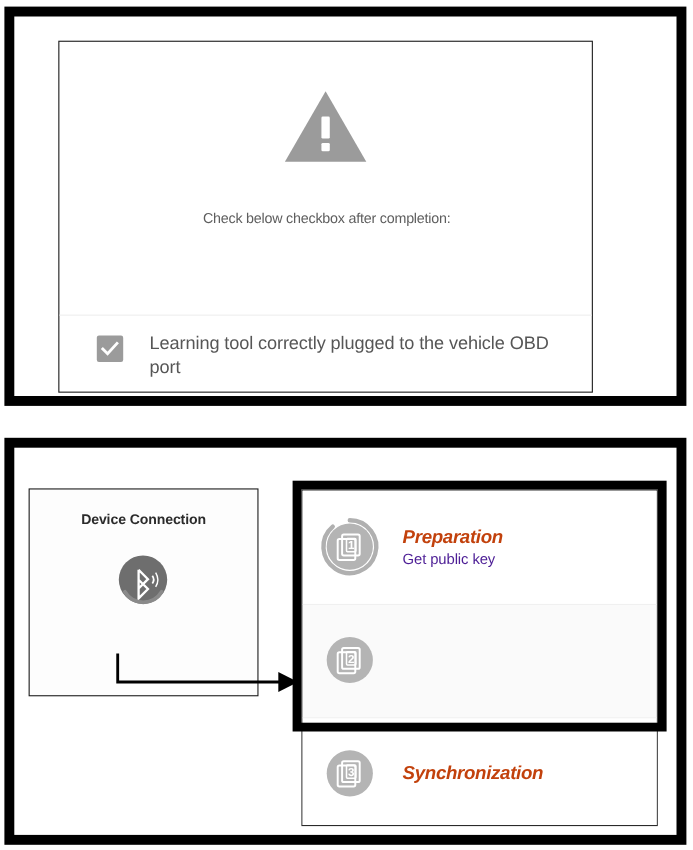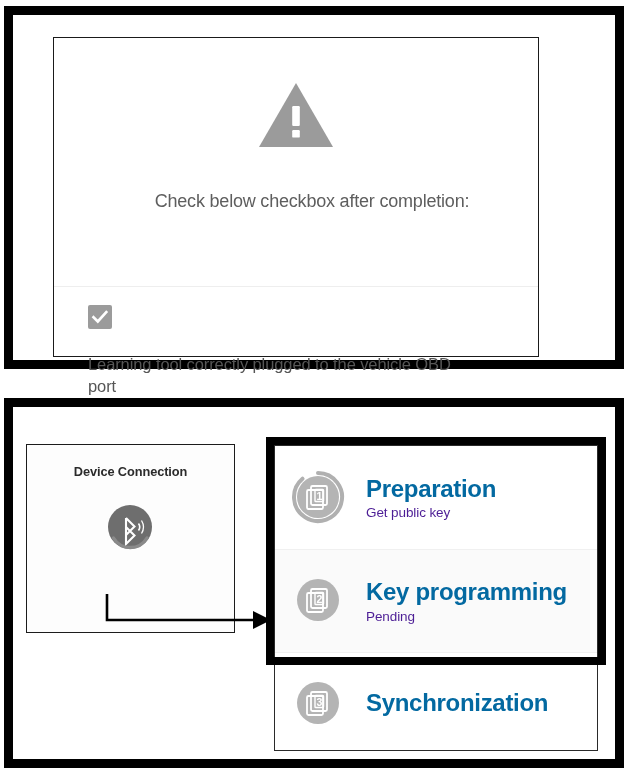--- a/index.html
+++ b/index.html
@@ -48,25 +48,25 @@
     display: flex;
     justify-content: center;
   }
 
   .warn-tri {
     display: block;
   }
 
   .dialog-headline {
     position: absolute;
-    left: 16px;
+    left: 1px;
     top: 153px;
     width: 100%;
     text-align: center;
-    font-size: 18px;
+    font-size: 13px;
     color: #5e5e5e;
     letter-spacing: -0.2px;
     white-space: nowrap;
   }
 
   .dialog-divider {
     position: absolute;
     left: 0;
     top: 248px;
     width: 100%;
@@ -75,21 +75,20 @@
   }
 
   .check-row {
     position: absolute;
     left: 34px;
     top: 263px;
     right: 16px;
     display: flex;
     align-items: flex-start;
     gap: 24px;
-    flex-direction: column;
   }
 
   .checkbox {
     flex: 0 0 auto;
     width: 24px;
     height: 24px;
     background: #9b9b9b;
     border-radius: 2px;
     position: relative;
     margin-top: 4px;
@@ -187,25 +186,26 @@
   .step-icon {
     flex: 0 0 auto;
     width: 60px;
     height: 60px;
     position: relative;
   }
 
   .step-text { min-width: 0; }
 
   .step-title {
-    font-size: 24px;
+    font-size: 17px;
     font-weight: bold;
-    color: #0369a1;
+    color: #c2410c;
     letter-spacing: -0.3px;
     line-height: 1.15;
+    font-style: italic;
   }
 
   .step-sub {
     margin-top: 3px;
     font-size: 13.5px;
     color: #4c1d95;
     letter-spacing: -0.1px;
   }
 
   
@@ -297,24 +297,20 @@
       <div class="step alt">
         <div class="step-icon">
           <svg width="60" height="60" viewBox="0 0 60 60">
             <circle cx="29" cy="29" r="21" fill="#b4b4b4"></circle>
             <rect x="18" y="22" width="16" height="19" rx="1.5" fill="none" stroke="#ffffff" stroke-width="1.8"></rect>
             <rect x="22" y="18" width="16" height="19" rx="1.5" fill="none" stroke="#ffffff" stroke-width="1.8"></rect>
             <rect x="26" y="21.5" width="8.5" height="12" rx="0.8" fill="none" stroke="#ffffff" stroke-width="1.4"></rect>
             <text x="30.3" y="31.5" fill="#ffffff" font-size="10.5" font-family="Liberation Sans, sans-serif" text-anchor="middle" font-weight="bold">2</text>
           </svg>
         </div>
-        <div class="step-text">
-          <div class="step-title">Key programming</div>
-          <div class="step-sub">Pending</div>
-        </div>
       </div>
 
       <div class="step">
         <div class="step-icon">
           <svg width="60" height="60" viewBox="0 0 60 60">
             <circle cx="29" cy="29" r="21" fill="#b4b4b4"></circle>
             <rect x="18" y="22" width="16" height="19" rx="1.5" fill="none" stroke="#ffffff" stroke-width="1.8"></rect>
             <rect x="22" y="18" width="16" height="19" rx="1.5" fill="none" stroke="#ffffff" stroke-width="1.8"></rect>
             <rect x="26" y="21.5" width="8.5" height="12" rx="0.8" fill="none" stroke="#ffffff" stroke-width="1.4"></rect>
             <text x="30.3" y="31.5" fill="#ffffff" font-size="10.5" font-family="Liberation Sans, sans-serif" text-anchor="middle" font-weight="bold">3</text>

